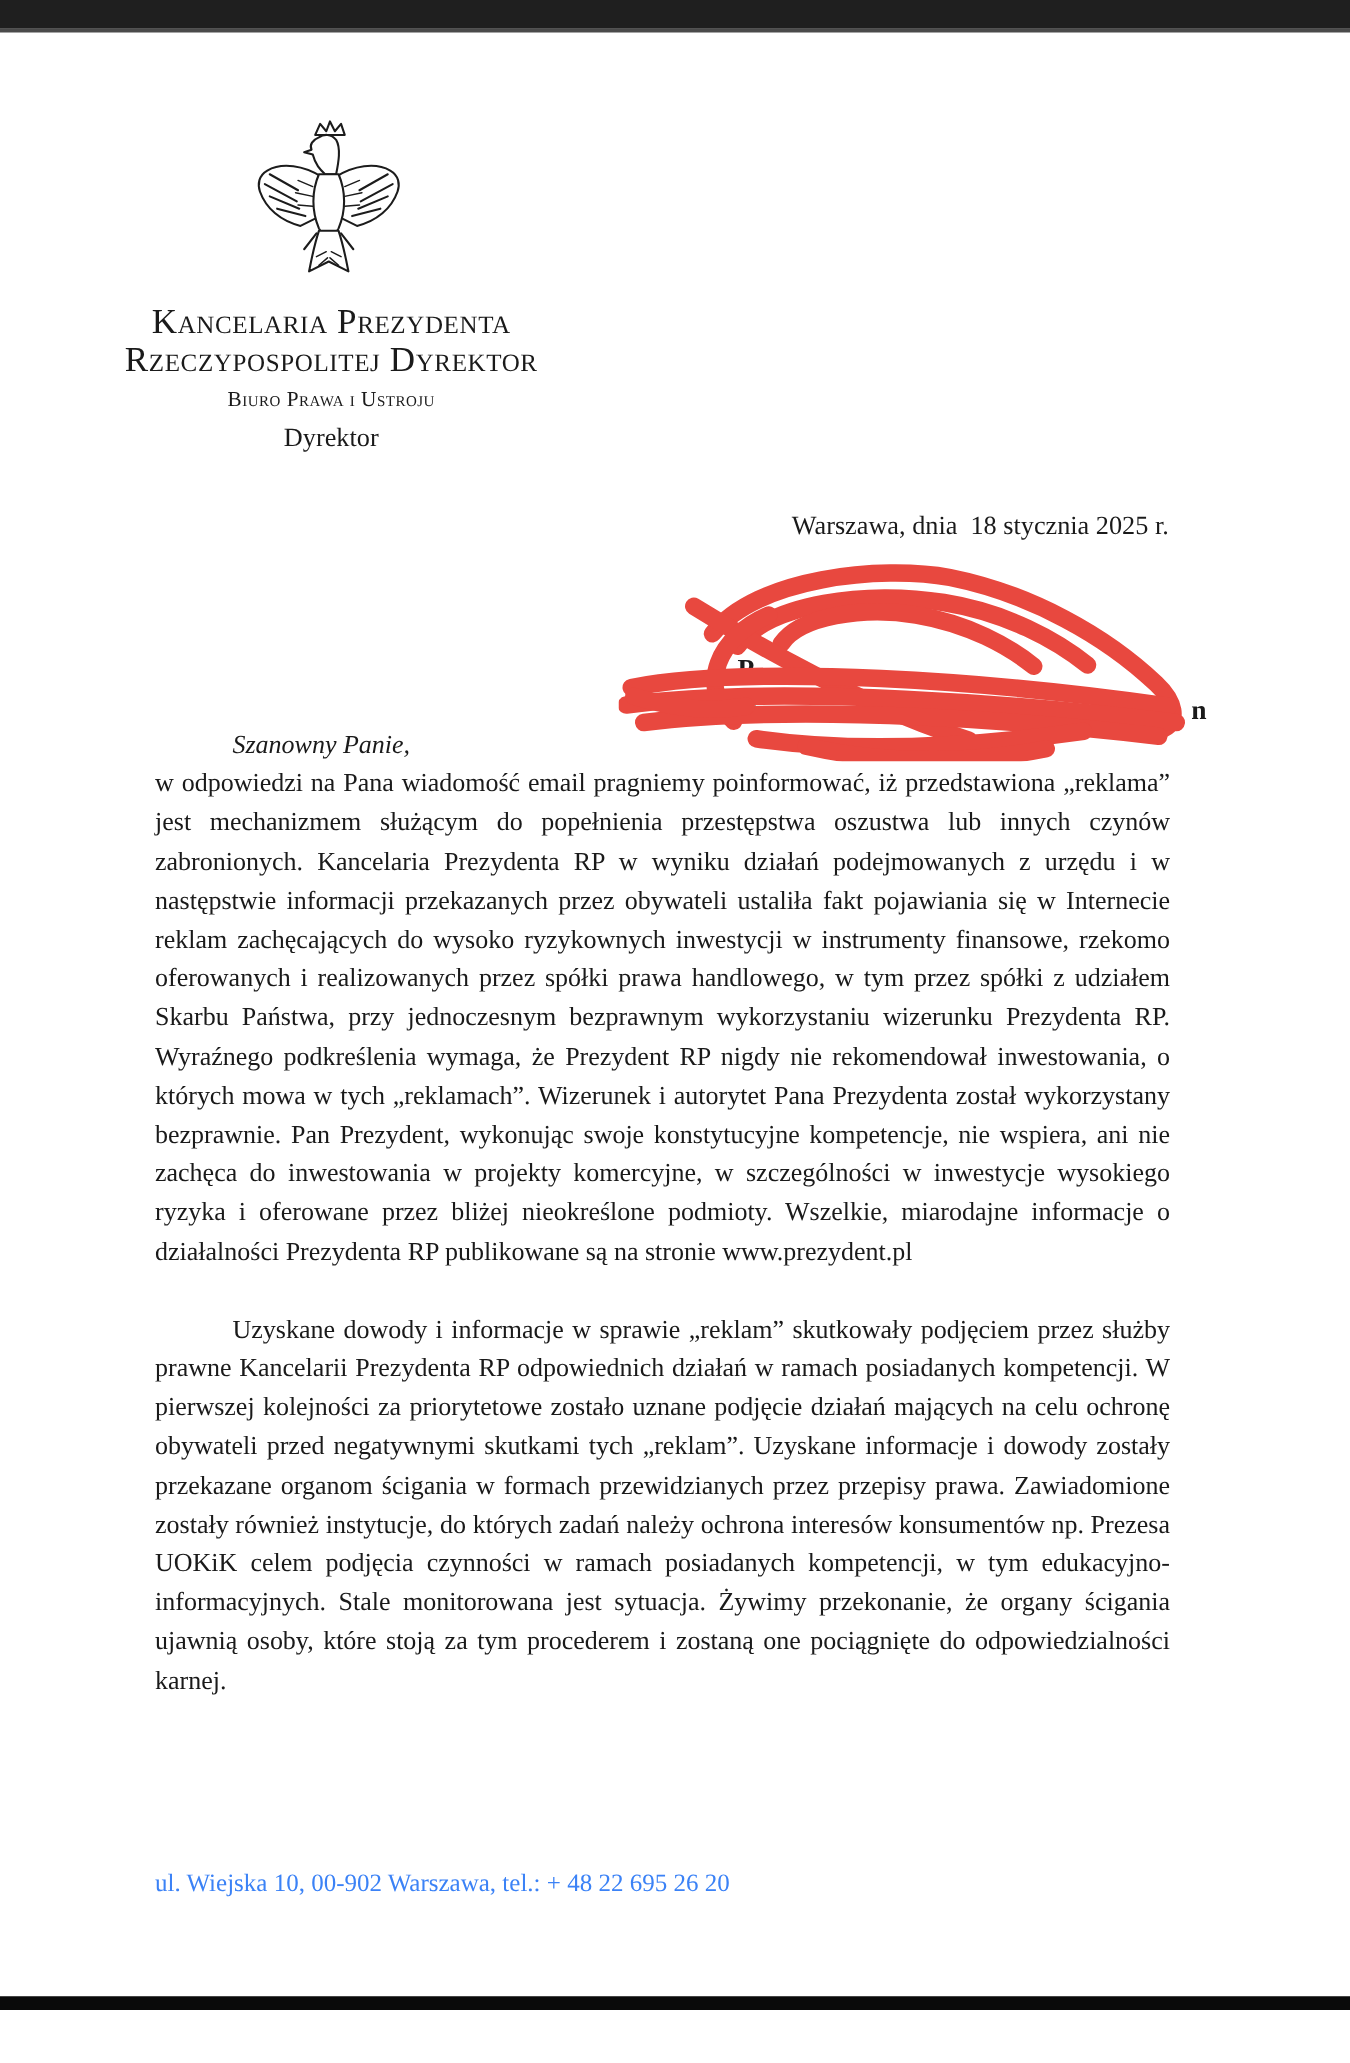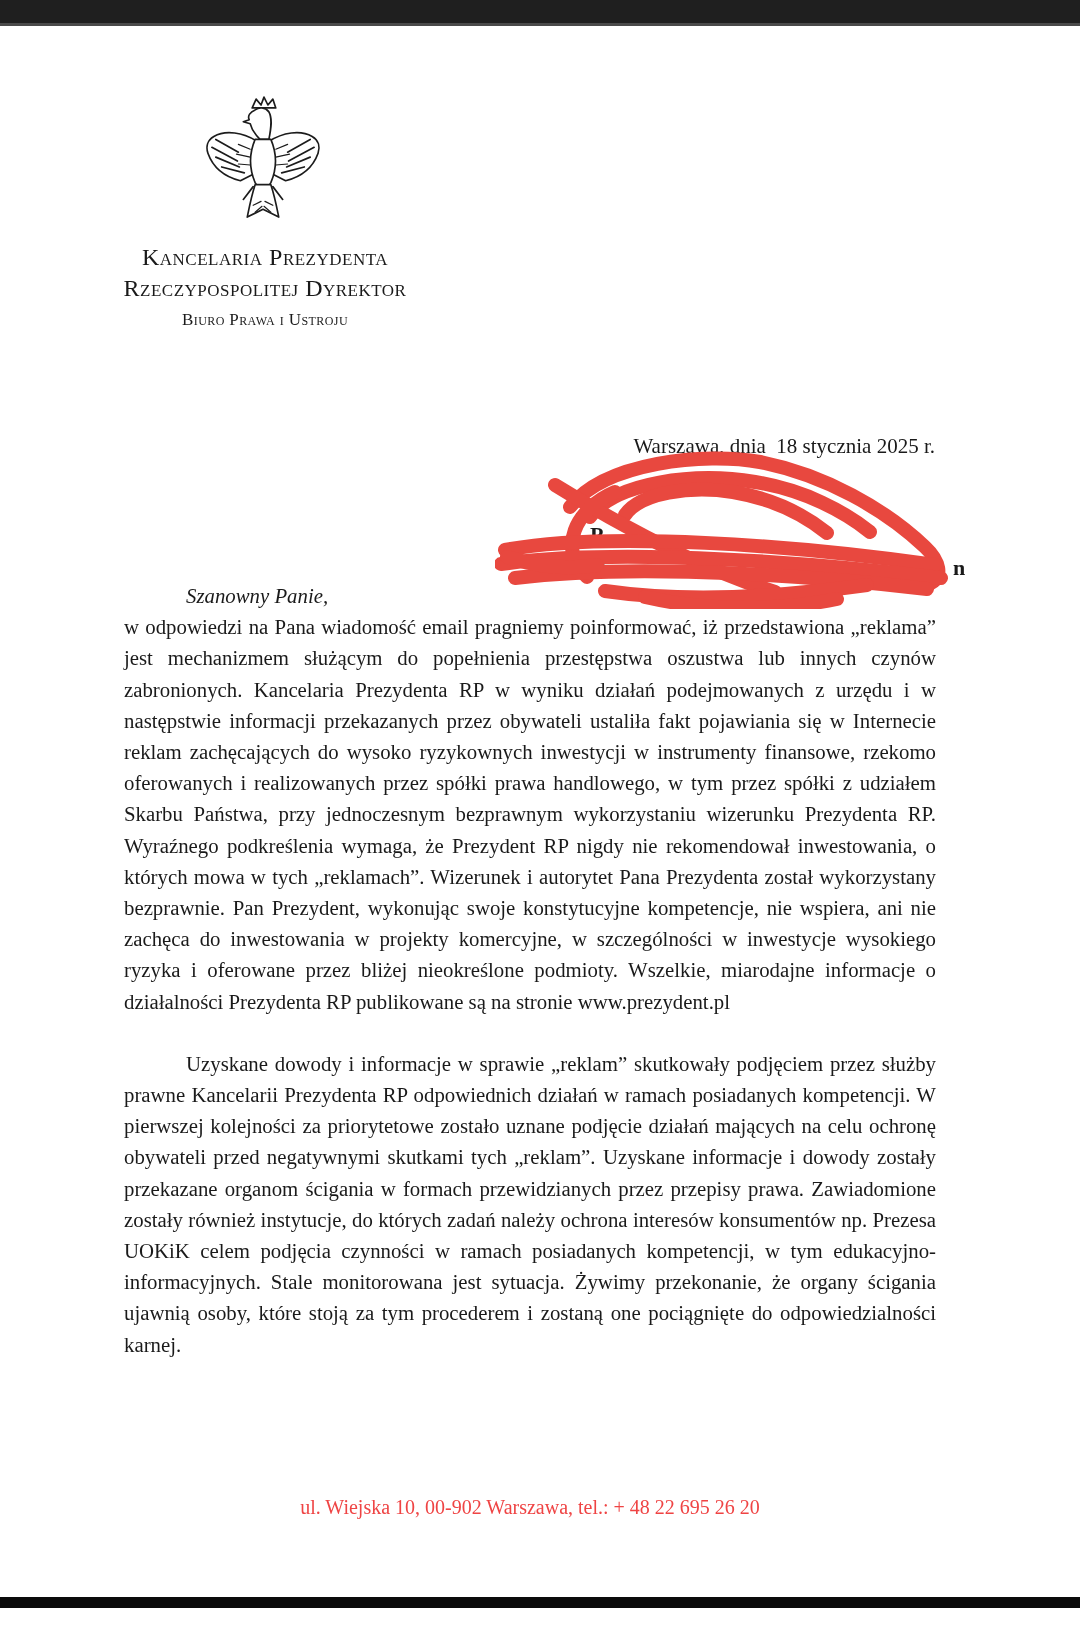--- a/index.html
+++ b/index.html
@@ -15,51 +15,51 @@
   .bar-top{position:absolute;left:0;top:0;width:1080px;height:23px;background:#1f1f1f;}
   .bar-top-edge{position:absolute;left:0;top:23px;width:1080px;height:3px;background:#4a4a4a;}
   .bar-bottom{position:absolute;left:0;top:1597px;width:1080px;height:11px;background:#0a0a0a;}
 
   .crest{position:absolute;left:204px;top:95px;width:118px;height:138px;}
 
   .letterhead{
     position:absolute;left:95px;top:242px;width:340px;
     text-align:center;line-height:31px;
   }
-  .lh-org{font-variant:small-caps;font-size:24px;letter-spacing:0.5px;}
+  .lh-org{font-variant:small-caps;font-size:28px;letter-spacing:0.5px;}
   .lh-office{font-variant:small-caps;font-size:17px;letter-spacing:0.4px;}
   .lh-plain{font-size:21px;}
 
   .ref-block{position:absolute;left:124px;top:414px;line-height:26px;}
   .ref-sign{font-size:21px;}
   .ref-registry{font-size:17.5px;}
 
   .dateline{
-    position:absolute;right:145px;top:434px;
+    position:absolute;right:145px;top:408px;
     font-size:21px;white-space:pre;
   }
 
   .recipient{position:absolute;left:0;top:0;font-weight:bold;font-size:22px;}
   .rec-l1{position:absolute;left:590px;top:522px;}
   .rec-l2a{position:absolute;left:592px;top:555px;}
   .rec-l2b{position:absolute;left:953px;top:555px;}
 
   .scribble{position:absolute;left:495px;top:437px;width:470px;height:172px;}
 
   .body-text{
     position:absolute;left:124px;top:580px;width:812px;
     font-size:20.8px;line-height:31.2px;
   }
   .salutation{font-style:italic;margin:0 0 0 62px;}
   .para{margin:0;text-align:justify;}
   .para.indent{text-indent:62px;margin-top:31px;}
 
   .footer{
     position:absolute;left:124px;top:1496px;width:812px;
-    text-align:center;font-size:20px;color:#ef4444;
+    font-size:20px;color:#3b82f6;
   }
 </style>
 </head>
 <body>
 
 <div class="page">
 
   <div class="bar-top"></div>
   <div class="bar-top-edge"></div>
 
@@ -78,20 +78,21 @@
         <path d="M47 55 L35 50 M47 63 L33 60 M47 71 L35 70 M73 55 L85 50 M73 63 L87 60 M73 71 L85 70" fill="none" stroke-width="1.2"></path>
         <path d="M50 112 L58 108 M70 112 L62 108 M52 119 L59 113 M68 119 L61 113" fill="none" stroke-width="1.2"></path>
       </g>
     </svg>
   </div>
 
   <div class="letterhead">
     <div class="lh-org">Kancelaria Prezydenta</div>
     <div class="lh-org">Rzeczypospolitej Dyrektor</div>
     <div class="lh-office">Biuro Prawa i Ustroju</div>
+    <div class="lh-plain">Dyrektor</div>
   </div>
 
 
   <div class="dateline">Warszawa, dnia  18 stycznia 2025 r.</div>
 
   <div class="recipient">
     <span class="rec-l1">P</span>
     <span class="rec-l2a">E</span>
     <span class="rec-l2b">n</span>
   </div>

